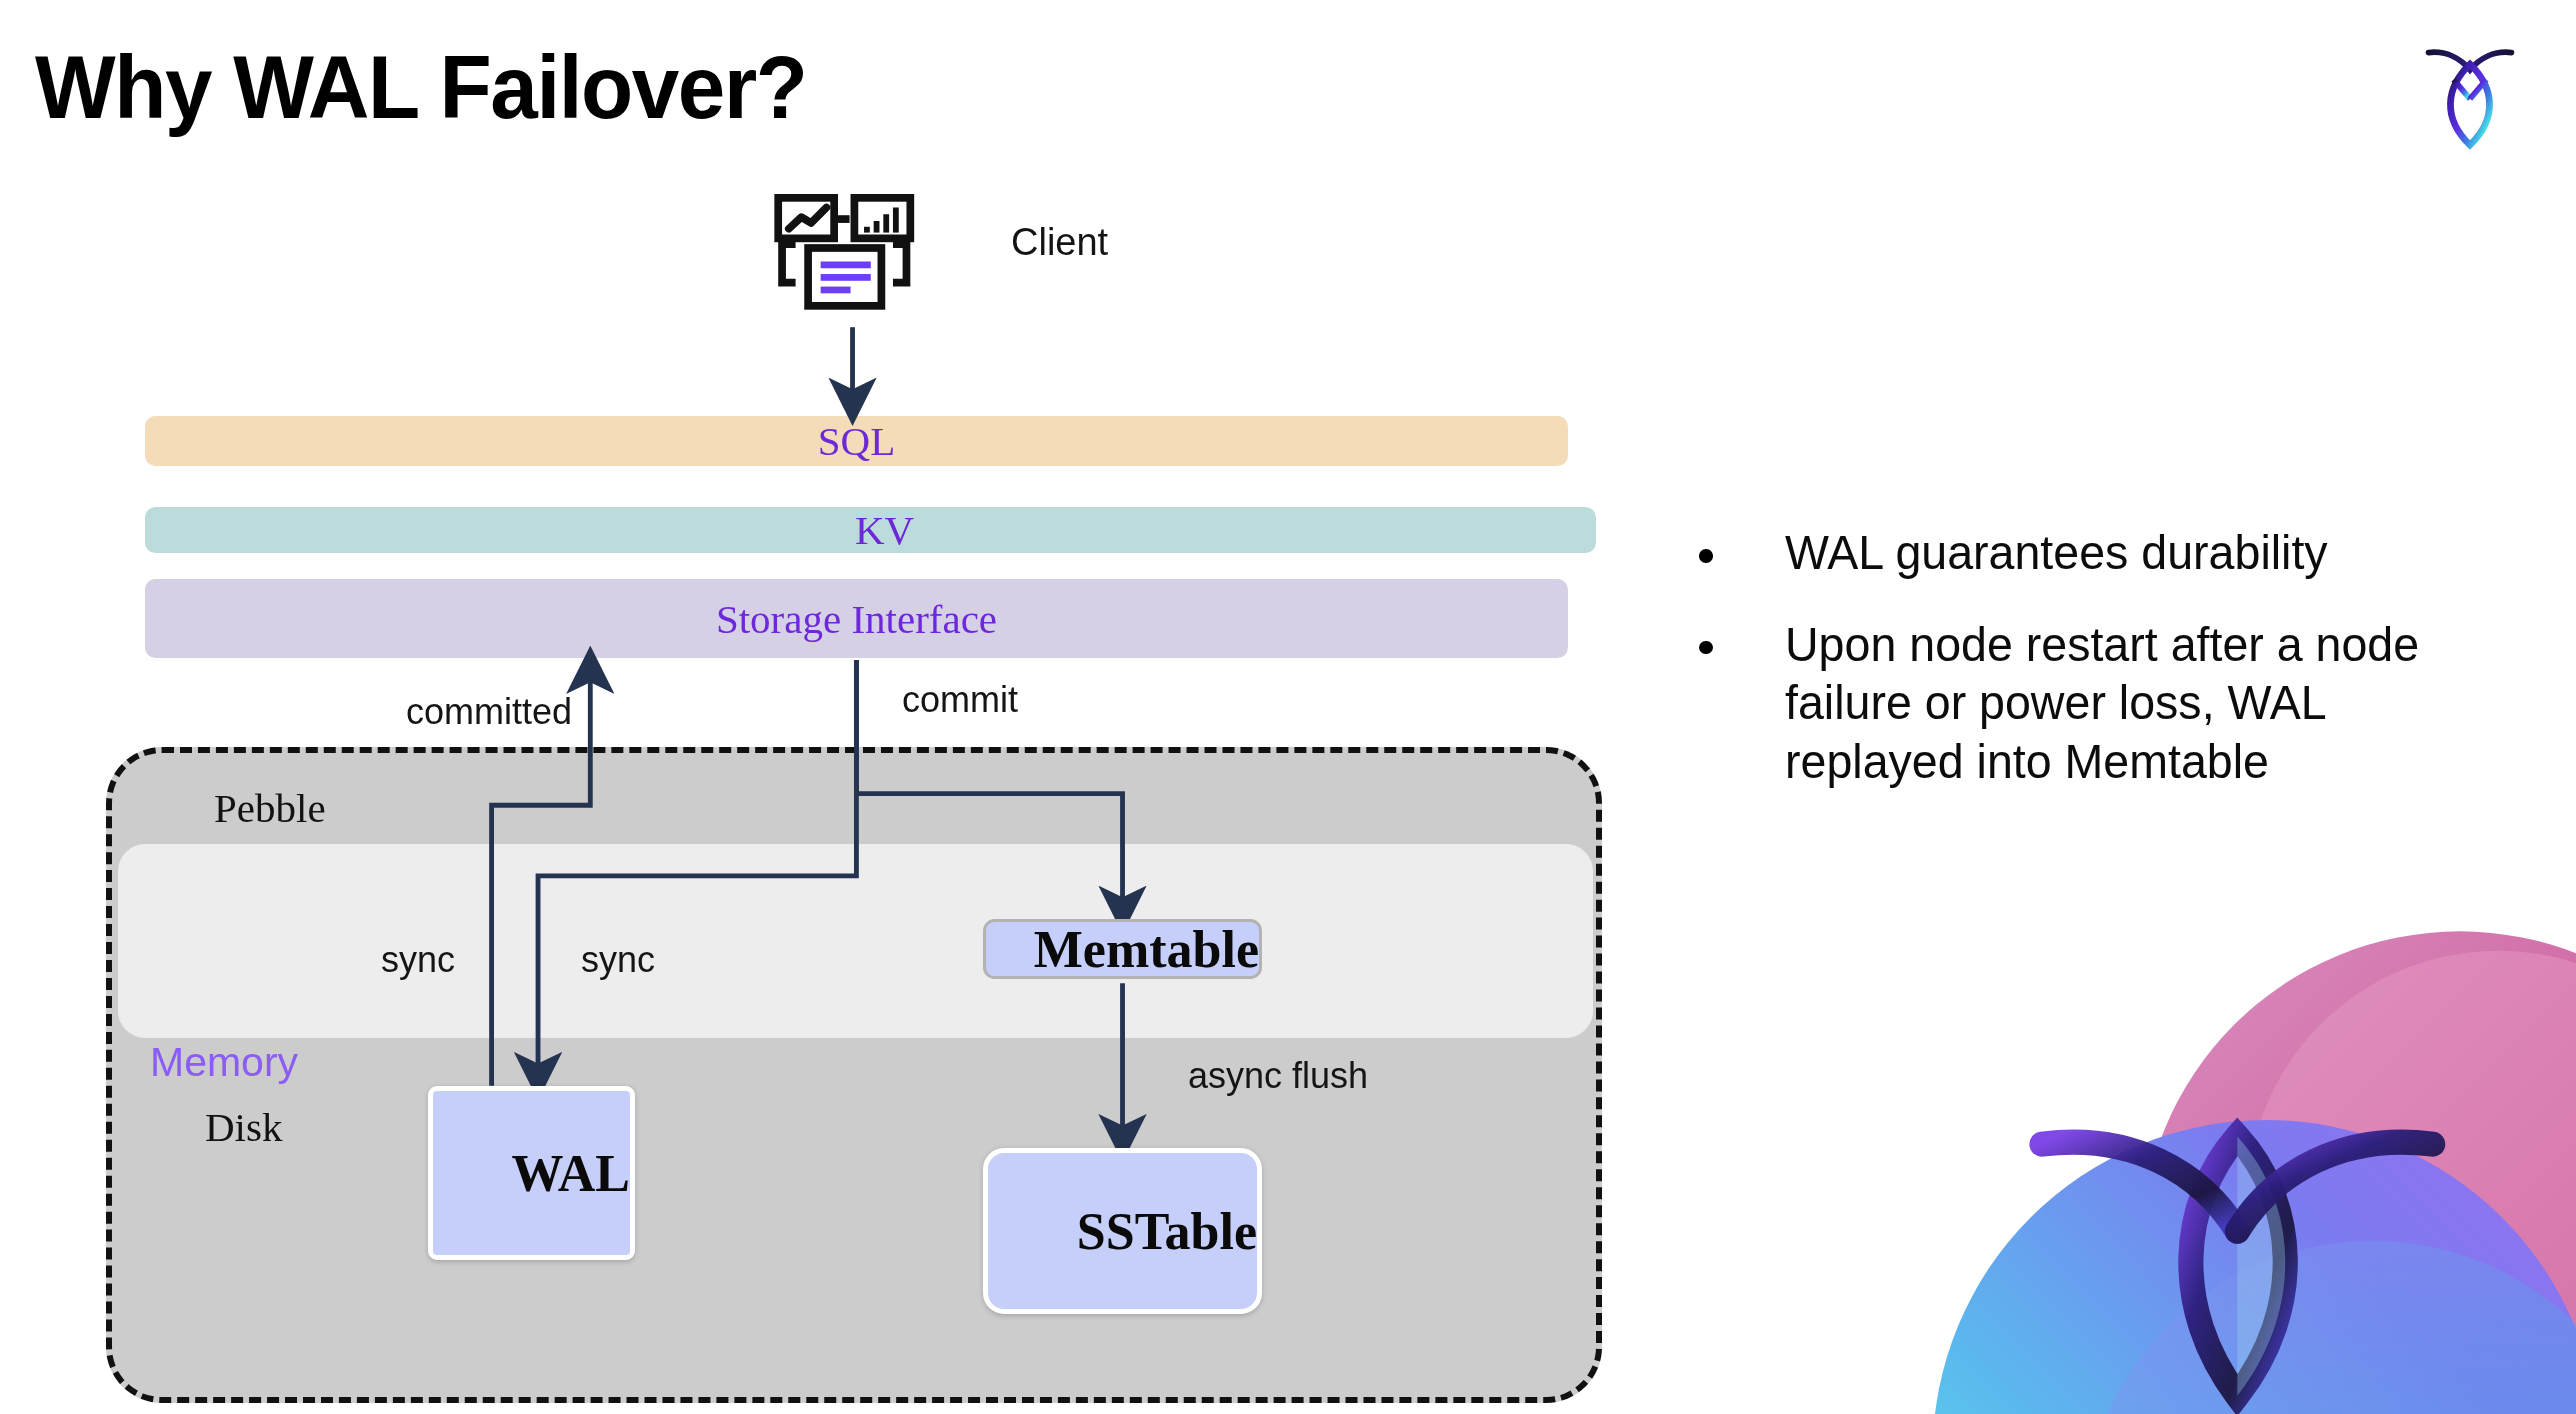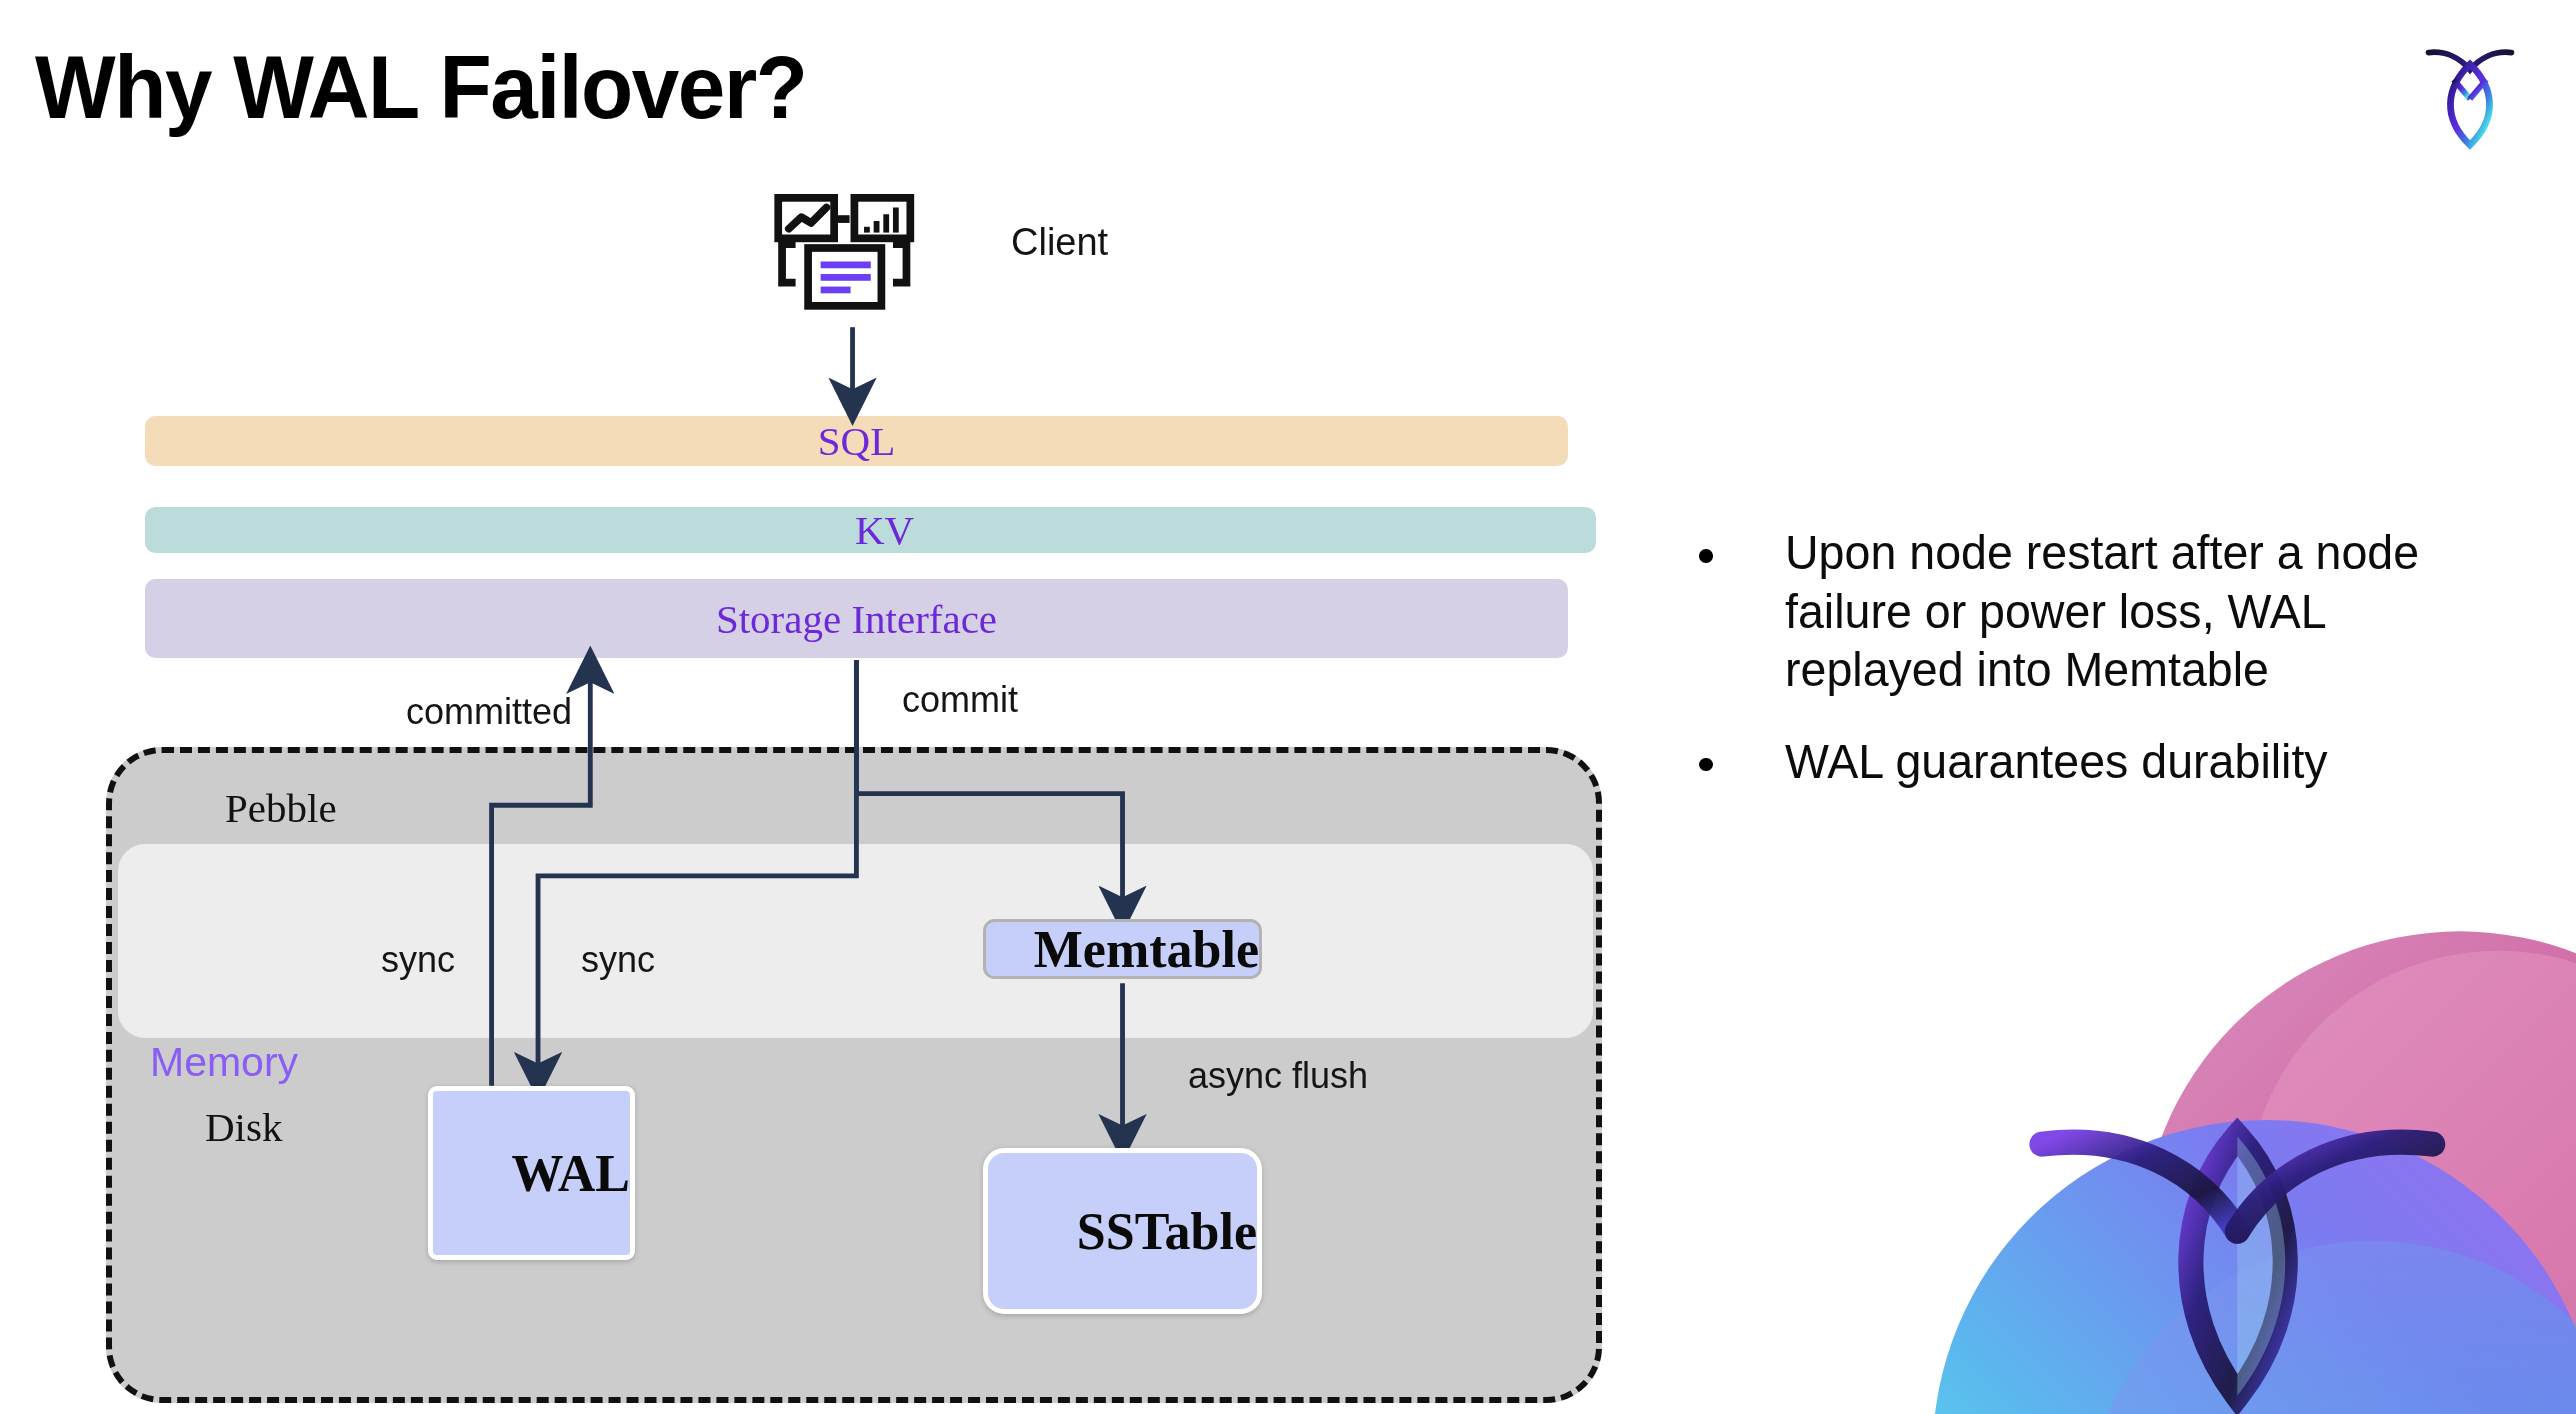--- a/index.html
+++ b/index.html
@@ -92,21 +92,21 @@
     top: 747px;
     width: 1496px;
     height: 656px;
     border: 6.8px dashed #111111;
     border-radius: 56px;
     background: #cccccc;
     box-sizing: border-box;
   }
   .pebble-label {
     position: absolute;
-    left: 225px;
+    left: 214px;
     top: 784px;
     font-family: "Liberation Serif", serif;
     font-size: 41px;
     color: #121212;
   }
 
   
   .memory-box {
     position: absolute;
     left: 118px;
@@ -378,20 +378,20 @@
 
 <div class="edge-label lbl-committed">committed</div>
 <div class="edge-label lbl-commit">commit</div>
 <div class="edge-label lbl-sync1">sync</div>
 <div class="edge-label lbl-sync2">sync</div>
 <div class="edge-label lbl-asyncflush">async flush</div>
 
 <div class="bullets">
   <div class="bullet-row">
     <span class="bullet-dot"></span>
-    <span class="bullet-text">Upon node restart after a node failure or power loss, WAL replayed into Memtable</span>
+    <span class="bullet-text">WAL guarantees durability</span>
   </div>
   <div class="bullet-row">
     <span class="bullet-dot"></span>
-    <span class="bullet-text">WAL guarantees durability</span>
+    <span class="bullet-text">Upon node restart after a node failure or power loss, WAL replayed into Memtable</span>
   </div>
 </div>
 
 
 </body></html>

